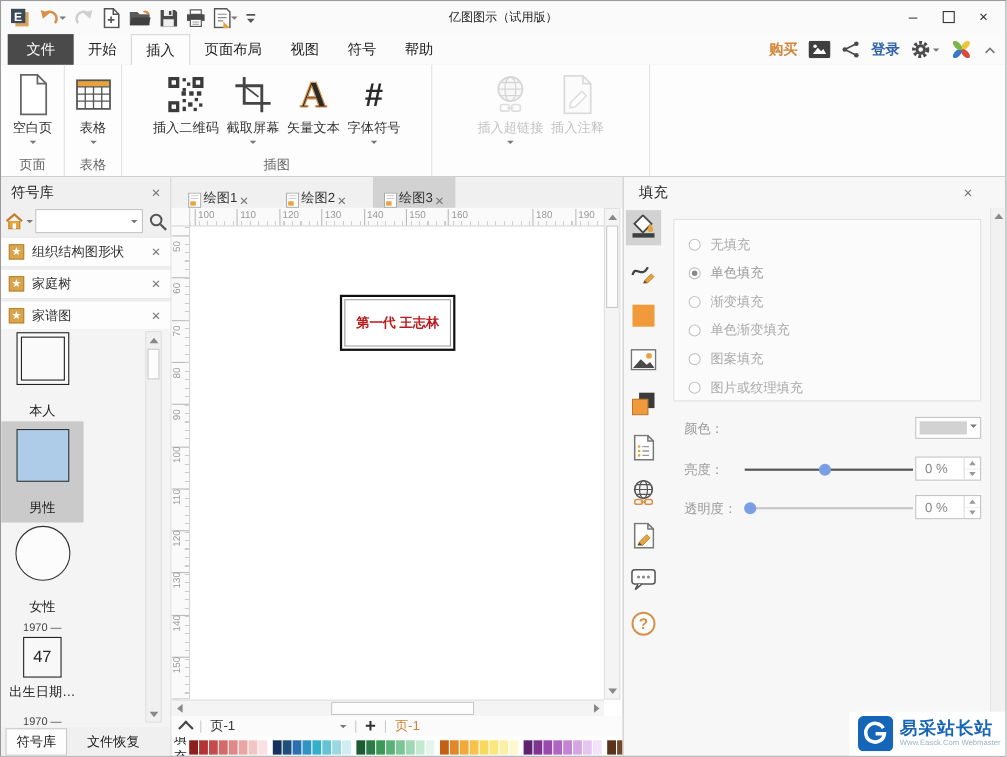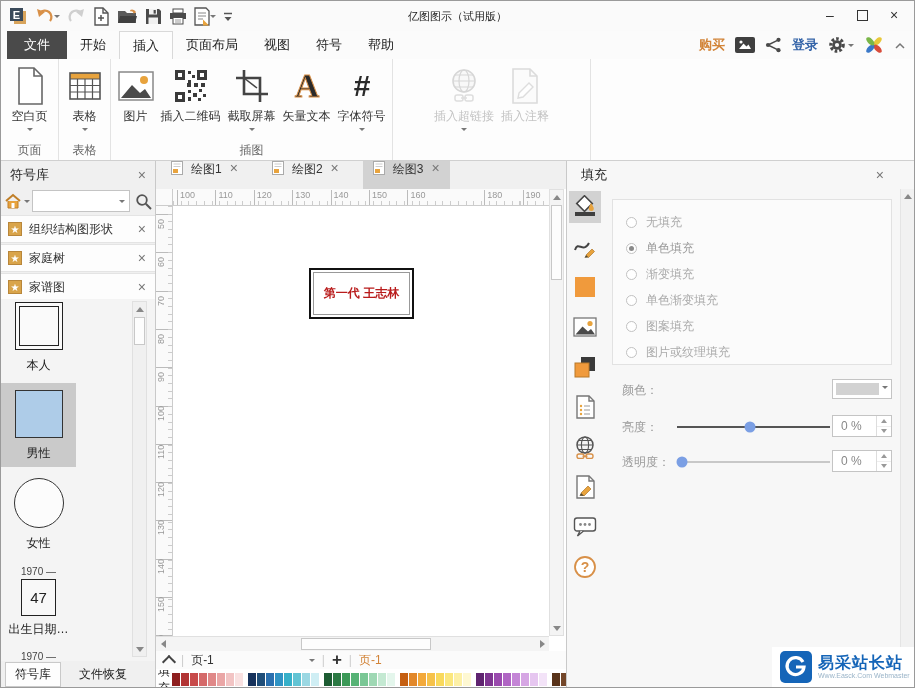--- a/index.html
+++ b/index.html
@@ -46,21 +46,21 @@
   .left-panel{position:absolute;left:0;top:160px;width:155px;bottom:0;background:#f0f0f0;border-right:1px solid #c9c9c9;box-sizing:border-box}
   .lp-header{position:absolute;top:0;left:0;right:0;height:28px;display:flex;align-items:center;padding:0 9px;font-size:13px;color:#222;justify-content:space-between}
   .lp-search{position:absolute;top:29px;left:3px;right:3px;height:22px;display:flex;align-items:center;gap:2px}
   .searchbox{flex:1;height:20px;background:#fff;border:1px solid #c4c4c4;display:flex;align-items:center;justify-content:flex-end;padding-right:4px}
   .librow{height:26px;background:#fdfdfd;border-top:1px solid #e4e4e4;border-bottom:1px solid #e4e4e4;margin-bottom:1px;display:flex;align-items:center;padding:0 9px 0 7px;gap:7px}
   .libicon{width:14px;height:14px;background:#d9a44a;border:1px solid #b8863a;color:#fff;font-size:10px;line-height:14px;text-align:center;box-sizing:border-box}
   .librow .x{margin-left:auto}
   .lp-libs{position:absolute;top:54px;left:0;right:0}
   .lp-shapes{position:absolute;top:138px;left:0;right:0;bottom:26px;background:#f4f4f4;overflow:hidden}
   .tile{position:absolute;left:0;width:75px;display:flex;flex-direction:column;align-items:center}
-  .tile .tlabel{margin-top:7px;font-size:12px;color:#222}
+  .tile .tlabel{margin-top:15px;font-size:12px;color:#222}
   .shape-self{width:46px;height:46px;border:1.5px solid #222;background:#fafafa;display:flex;align-items:center;justify-content:center}
   .shape-self .inner{width:38px;height:38px;border:1px solid #222;background:#fafafa}
   .tile.selected{background:#cacaca;padding:7px 0 5px}
   .shape-male{width:46px;height:46px;border:1px solid #333;background:#aecce8}
   .shape-female{width:48px;height:48px;border:1.5px solid #333;border-radius:50%;background:#fcfcfc}
   .byear{font-size:10px;color:#444}
   .shape-birth{width:33px;height:35px;border:1.5px solid #222;background:#f8f8f8;display:flex;align-items:center;justify-content:center;font-size:15px;color:#222;margin-top:2px}
   .lp-sb{position:absolute;left:131px;top:2px;width:15px;bottom:4px;background:#f0f0f0;border:1px solid #e0e0e0;box-sizing:border-box}
   .lp-tabs{position:absolute;bottom:0;left:0;right:0;height:26px;display:flex;align-items:center;padding-left:4px;gap:9px;background:#f0f0f0}
   .lp-tab{padding:3px 9px;font-size:12px;color:#222}
@@ -70,21 +70,21 @@
   .sbarrow{position:absolute;left:0;right:0;height:14px;display:flex;align-items:center;justify-content:center}
   .tri-up{width:0;height:0;border:4px solid transparent;border-bottom:5px solid #888;margin-top:-4px}
   .tri-down{width:0;height:0;border:4px solid transparent;border-top:5px solid #888;margin-bottom:-4px}
   .tri-left{width:0;height:0;border:4px solid transparent;border-right:5px solid #888;margin-left:-4px}
   .tri-right{width:0;height:0;border:4px solid transparent;border-left:5px solid #888;margin-right:-4px}
   .sbthumb{background:#fdfdfd;border:1px solid #c8c8c8;box-sizing:border-box}
 
   
   .canvas-area{position:absolute;left:155px;top:160px;width:410px;bottom:0;background:#fff}
   .doc-tabs{position:absolute;top:0;left:0;right:0;height:28px;background:#f0f0f0;display:flex;align-items:stretch;padding-left:5px;gap:14px}
-  .dtab{display:flex;align-items:flex-start;gap:8px;padding:0 10px;font-size:12px;color:#333}
+  .dtab{display:flex;align-items:flex-end;gap:2px;padding:0 10px;font-size:12px;color:#333}
   .dtab.active{background:#d2d2d2}
   .ruler-corner{position:absolute;top:28px;left:0;width:17px;height:17px;background:#fafafa;border-right:1px solid #ccc;border-bottom:1px solid #ccc;box-sizing:border-box}
   .h-ruler{position:absolute;top:28px;left:17px;width:376px;height:17px;background:#fafafa;border-bottom:1px solid #ccc;overflow:hidden;box-sizing:border-box}
   .h-ruler::after{content:'';position:absolute;left:0;right:0;bottom:0;height:4px;background:repeating-linear-gradient(90deg,#ccc 0 1px,transparent 1px 7.7px)}
   .htick{position:absolute;top:1px;font-size:9px;color:#999;border-left:1px solid #bbb;padding-left:2px;height:16px}
   .v-ruler{position:absolute;top:45px;left:0;width:17px;height:430px;background:#fafafa;border-right:1px solid #ccc;overflow:hidden;box-sizing:border-box}
   .v-ruler::after{content:'';position:absolute;top:0;bottom:0;right:0;width:4px;background:repeating-linear-gradient(180deg,#ccc 0 1px,transparent 1px 7.7px)}
   .vtick{position:absolute;left:0;width:16px;border-top:1px solid #bbb;font-size:9px;color:#999}
   .vtick span{display:inline-block;transform:rotate(-90deg) translateX(-14px);transform-origin:0 0;white-space:nowrap}
   .viewport{position:absolute;left:17px;top:45px;width:376px;height:430px;background:#fff}
@@ -303,30 +303,20 @@
               </svg>
             </div>
             <span class="rlabel">表格</span>
             <span class="caret"></span>
           </div>
         </div>
         <div class="glabel">表格</div>
       </div>
       <div class="rgroup">
         <div class="rbtns">
-          <div class="rbtn">
-            <div class="ric">
-              <svg width="36" height="30">
-                <rect x="1" y="1" width="34" height="28" fill="#fff" stroke="#888" stroke-width="1.5"></rect>
-                <circle cx="26" cy="9" r="4" fill="#e8a33d"></circle>
-                <path d="M3 27l11-13 8 8 5-4 6 9z" fill="#4a4a4a"></path>
-              </svg>
-            </div>
-            <span class="rlabel">图片</span>
-          </div>
           <div class="rbtn">
             <div class="ric">
               <svg width="34" height="34">
                 <g fill="#3a3a3a">
                   <rect x="1" y="1" width="10" height="10"></rect>
                   <rect x="23" y="1" width="10" height="10"></rect>
                   <rect x="1" y="23" width="10" height="10"></rect>
                   <rect x="4" y="4" width="4" height="4" fill="#fff"></rect>
                   <rect x="26" y="4" width="4" height="4" fill="#fff"></rect>
                   <rect x="4" y="26" width="4" height="4" fill="#fff"></rect>

